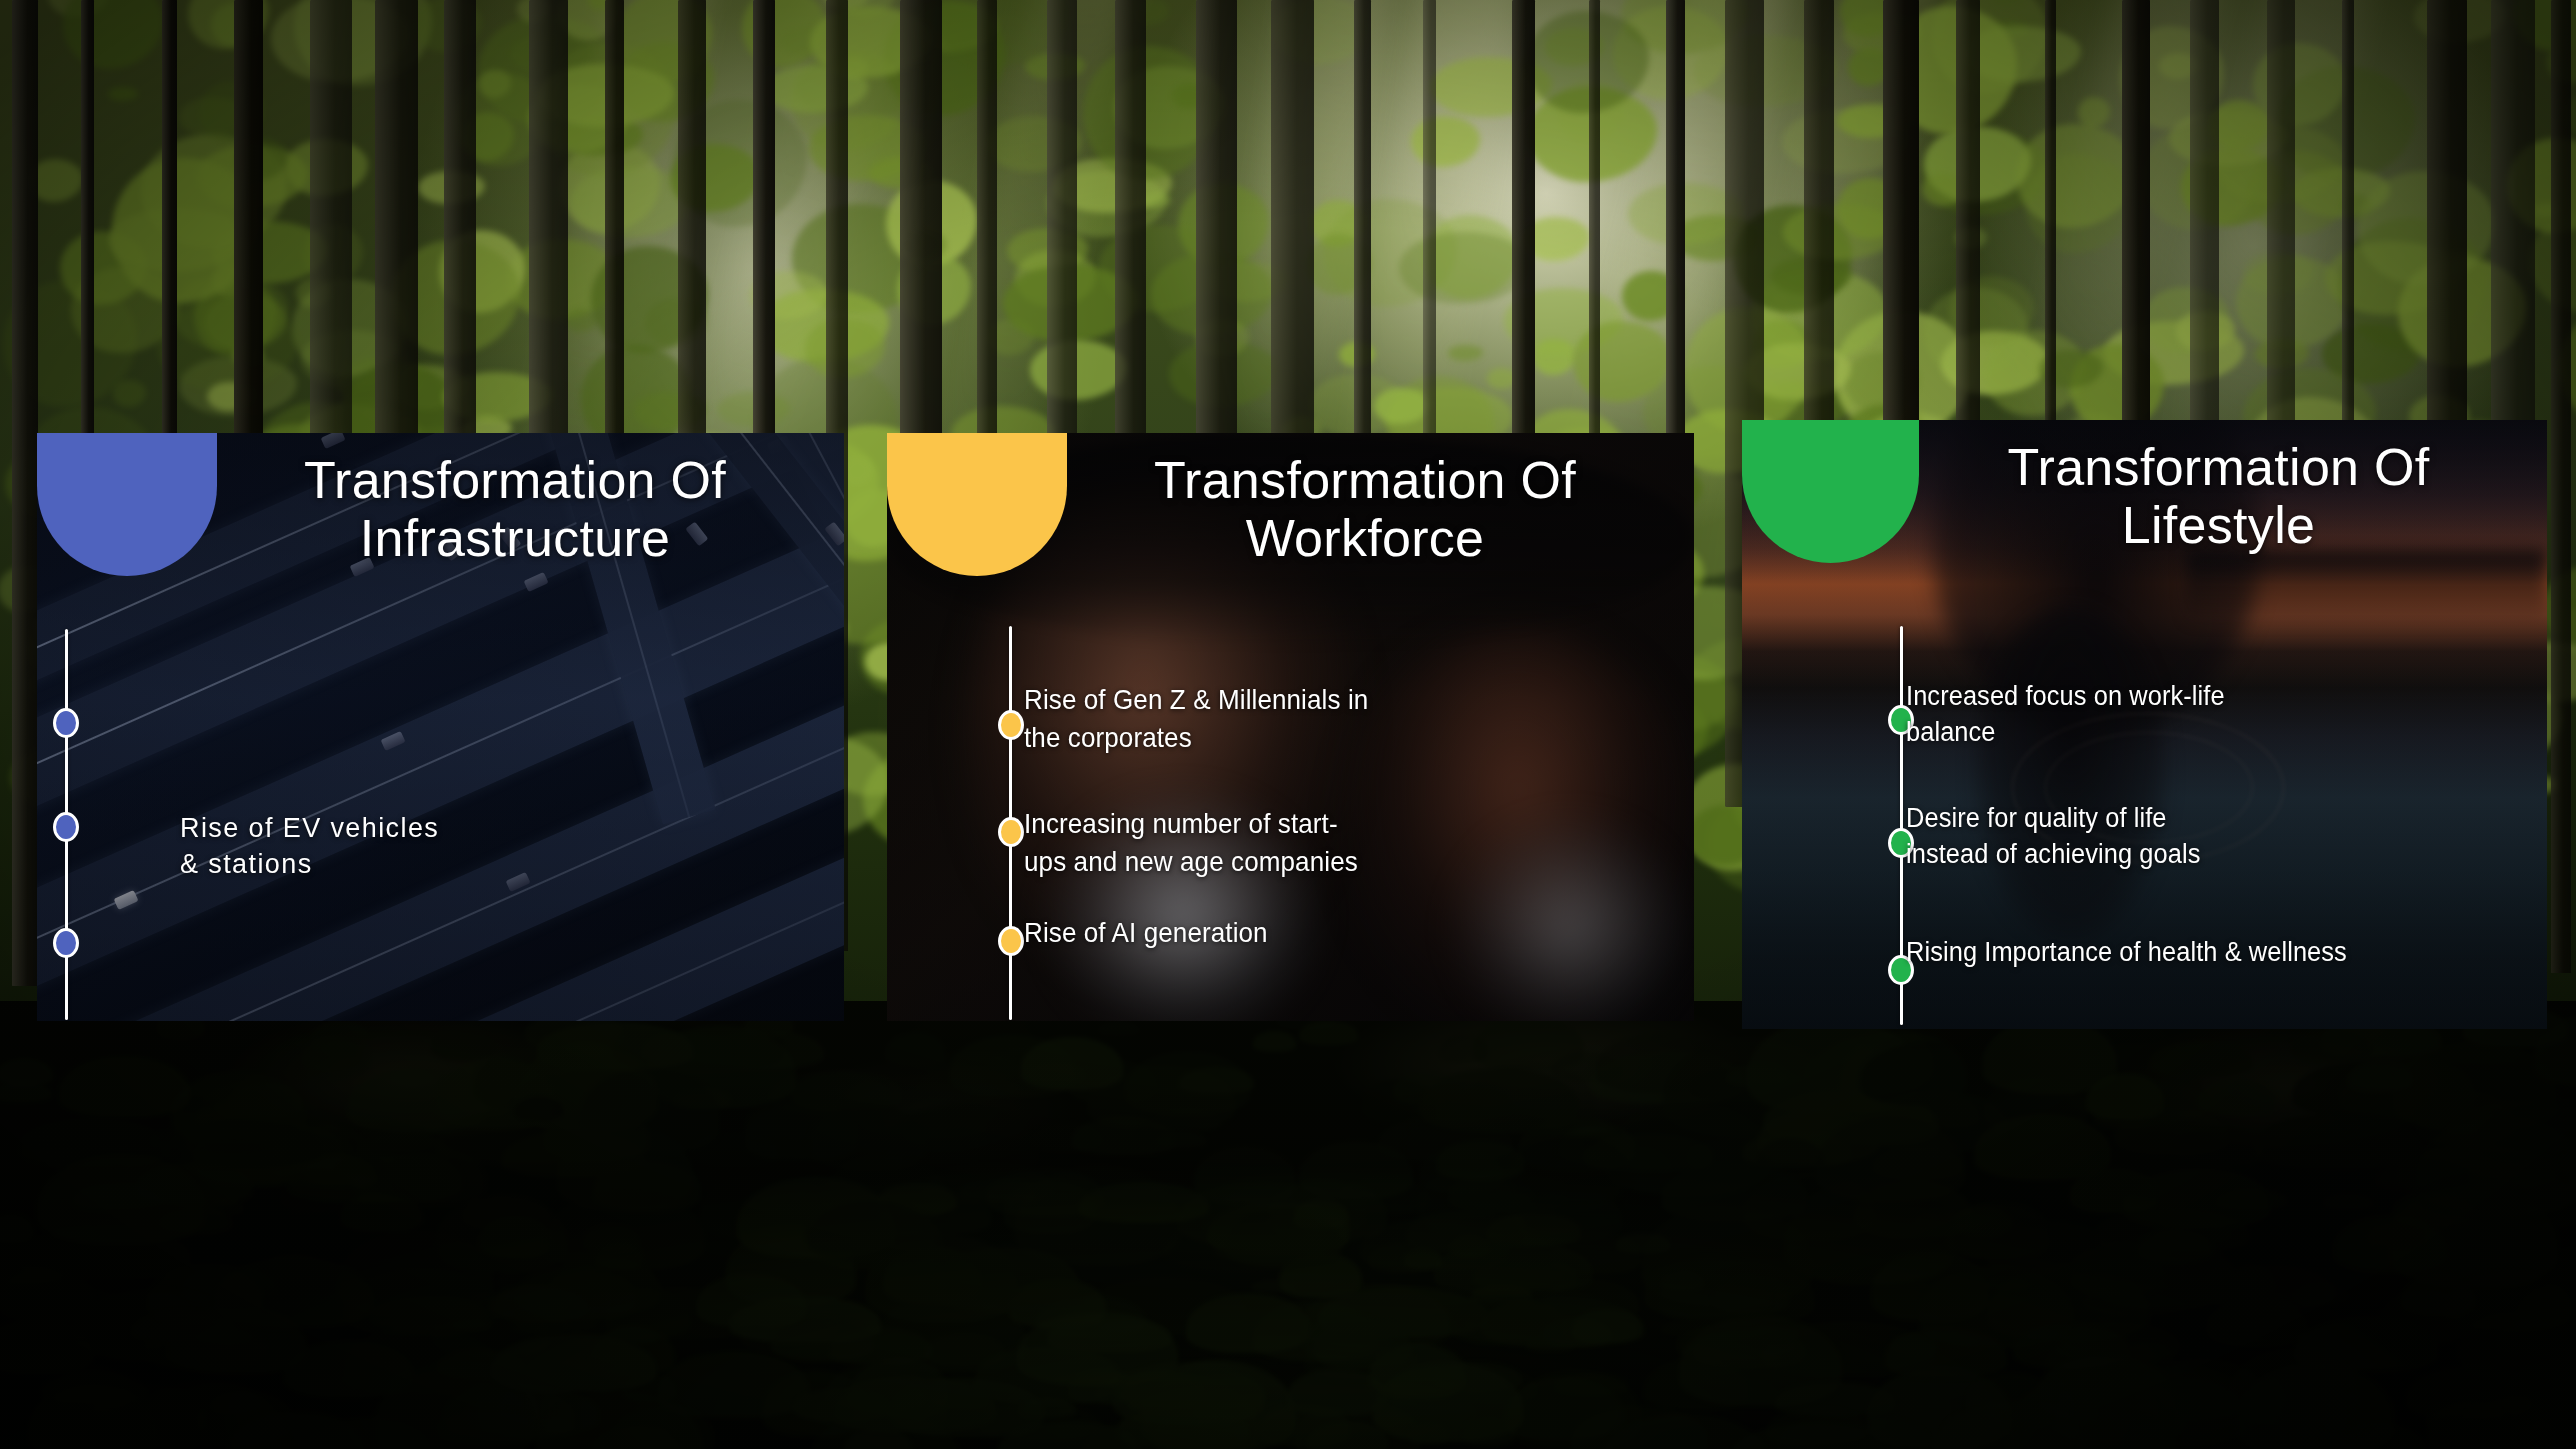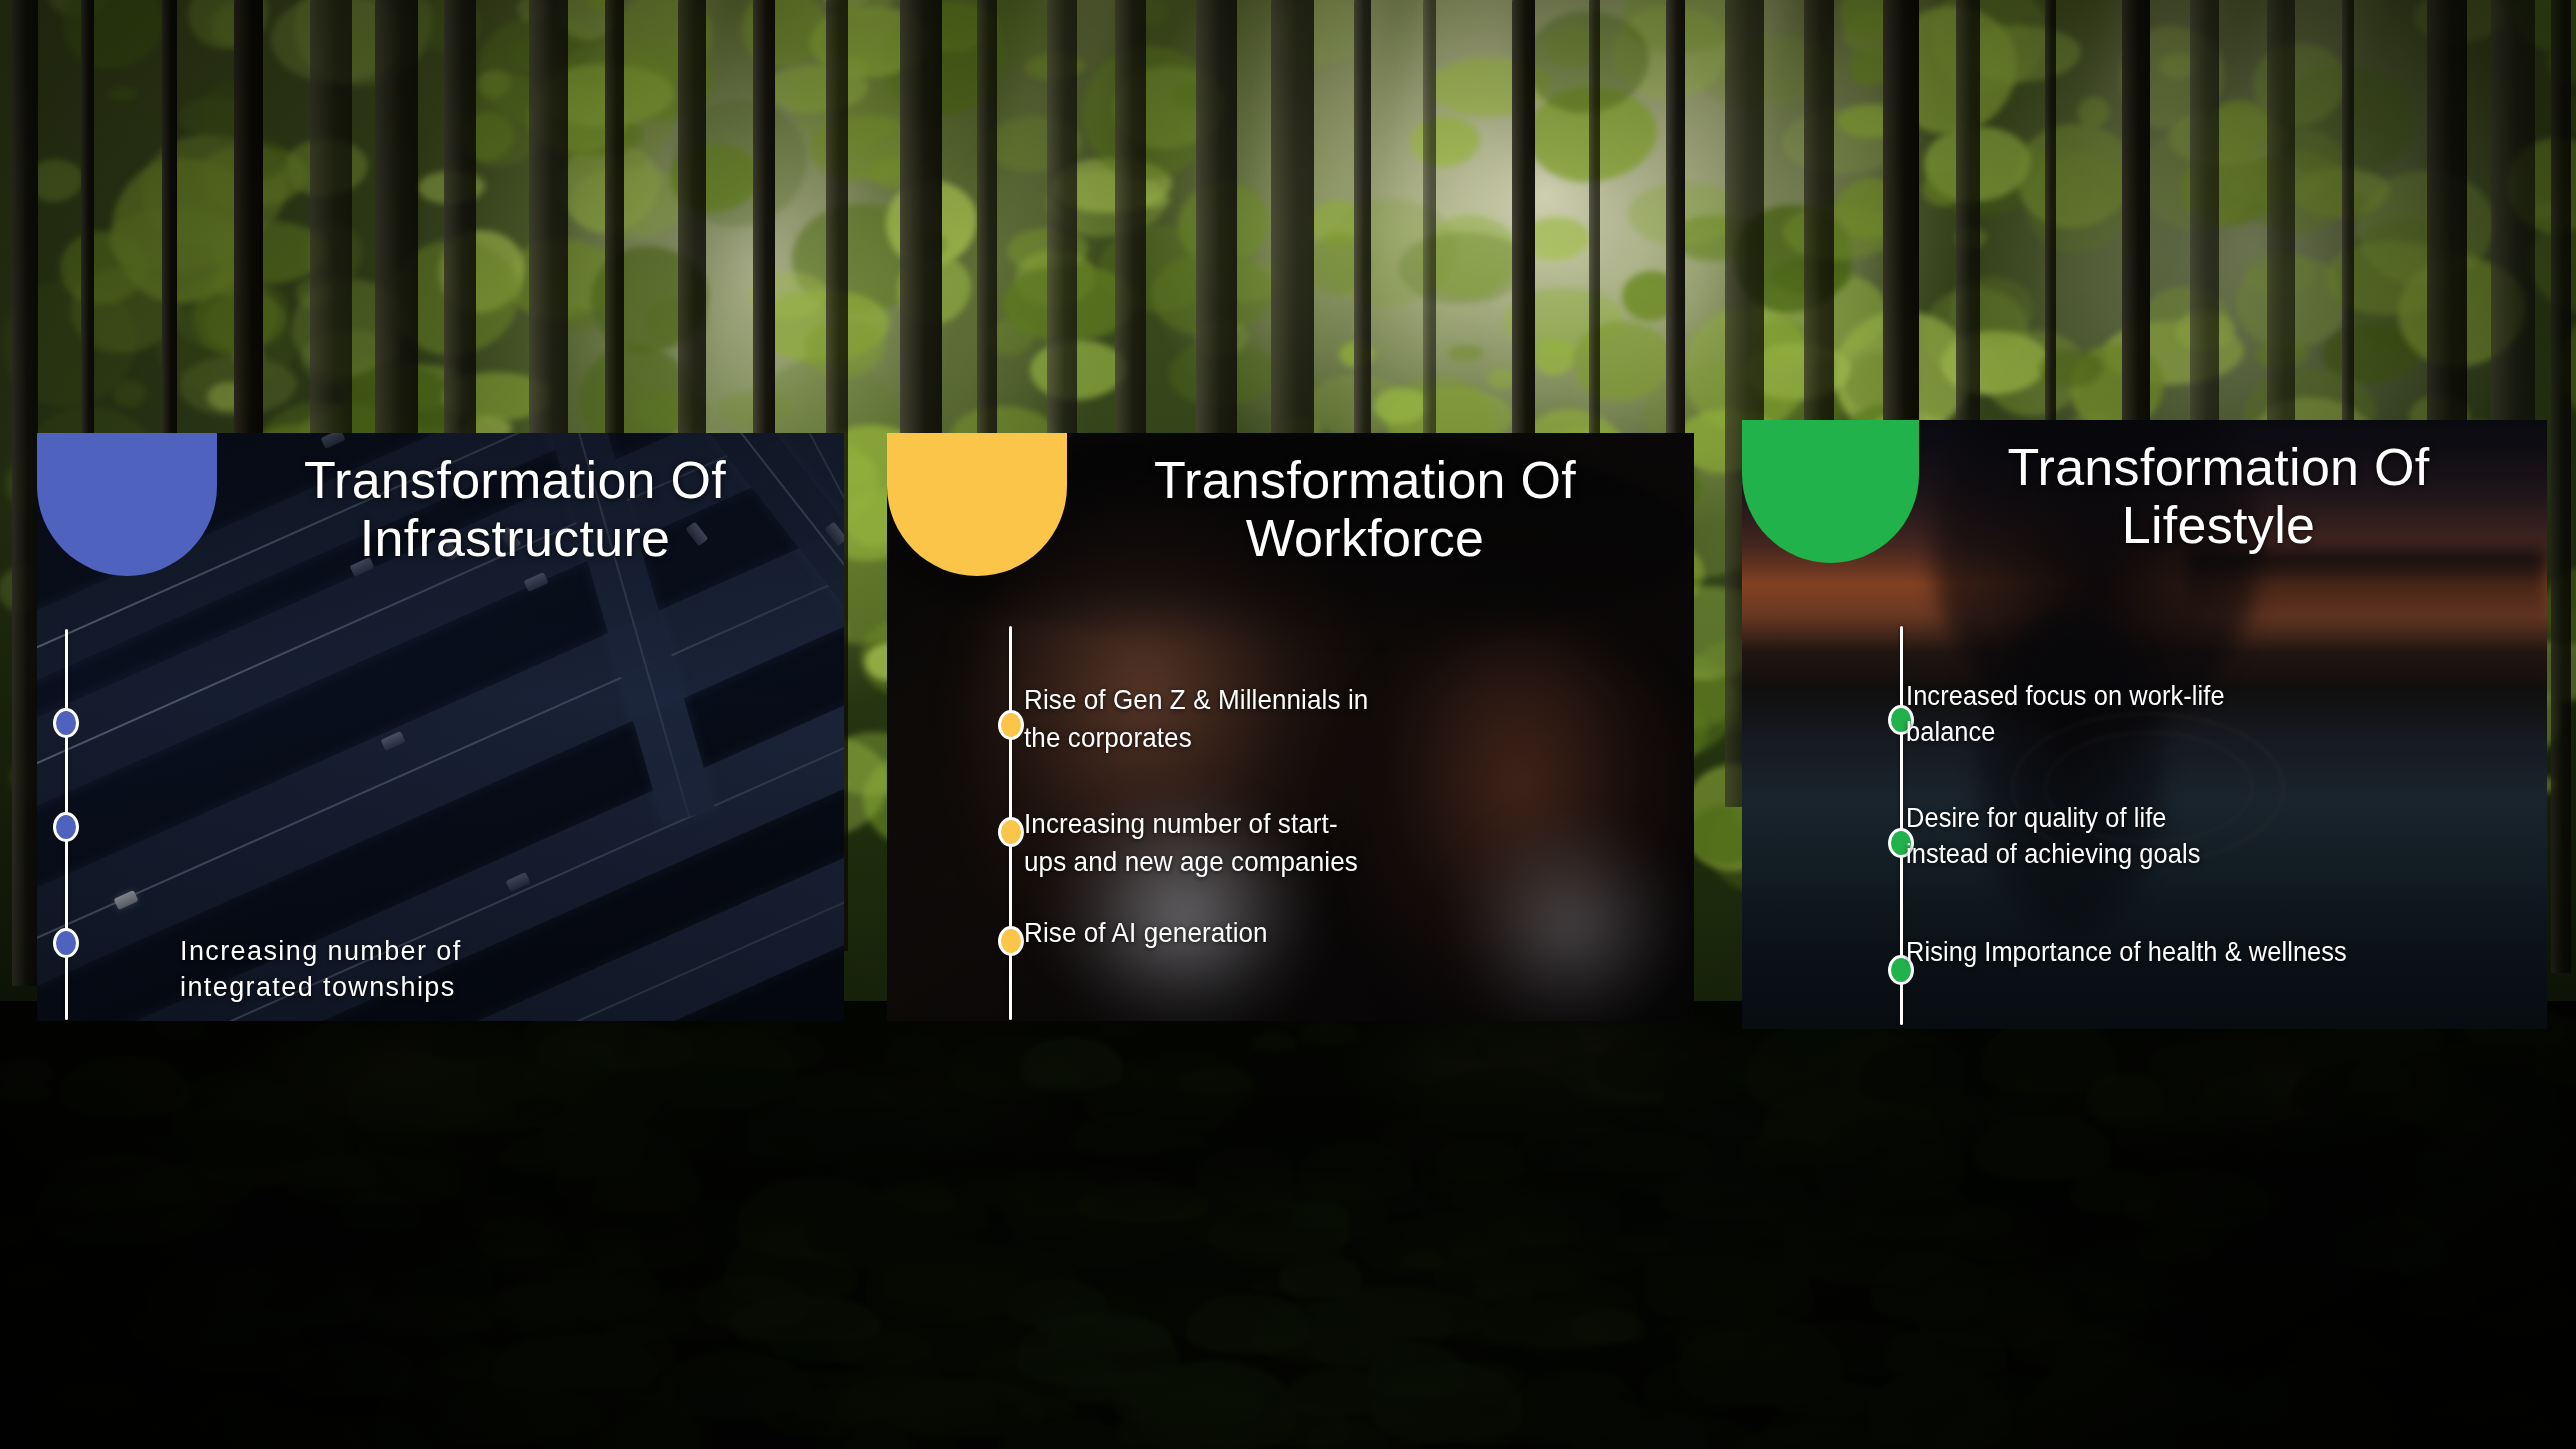--- a/index.html
+++ b/index.html
@@ -1064,22 +1064,22 @@
 
     <div class="title" style="left:169px;top:18px;width:618px;text-align:center;">Transformation Of
 Infrastructure</div>
 
     <div class="tl-line" style="left:28px;top:196px;height:391px;"></div>
 
     <div class="dot" style="left:16px;top:275px;background:#4F63BE;"></div>
     <div class="dot" style="left:16px;top:379px;background:#4F63BE;"></div>
     <div class="dot" style="left:16px;top:495px;background:#4F63BE;"></div>
 
-    <div class="bullet" style="left:143px;top:500px;width:644px;">Increasing number of
-integrated townships</div>
+    <div class="bullet" style="left:143px;top:377px;width:644px;">Rise of EV vehicles
+&amp; stations</div>
   </div>
 
   <div class="card c2" style="left:887px;top:433px;width:807px;height:588px;">
     <div class="card-photo photo-office">
       <div class="blobsoft" style="left:77px;top:45px;width:399px;height:515px;background:radial-gradient(ellipse at 45% 40%, rgba(150,92,66,.85), rgba(60,34,24,.55) 48%, rgba(18,10,8,0) 74%);"></div>
       <div class="blobsoft" style="left:451px;top:193px;width:361px;height:412px;background:radial-gradient(ellipse at 50% 40%, rgba(146,78,52,.7), rgba(50,26,18,.5) 48%, rgba(12,8,6,0) 76%);"></div>
       <div class="blobsoft" style="left:161px;top:361px;width:270px;height:245px;background:radial-gradient(ellipse at 50% 50%, rgba(225,226,232,.82), rgba(130,132,140,.3) 52%, rgba(20,20,22,0) 78%);"></div>
       <div class="blobsoft" style="left:567px;top:386px;width:232px;height:219px;background:radial-gradient(ellipse at 50% 50%, rgba(215,216,222,.55), rgba(120,122,130,.22) 52%, rgba(20,20,22,0) 78%);"></div>
       <div class="blobsoft" style="left:0;top:0;width:807px;height:213px;background:linear-gradient(180deg,rgba(6,5,4,.97),rgba(6,5,4,.55) 70%,rgba(6,5,4,0));filter:blur(5.2px);"></div>
     </div>

